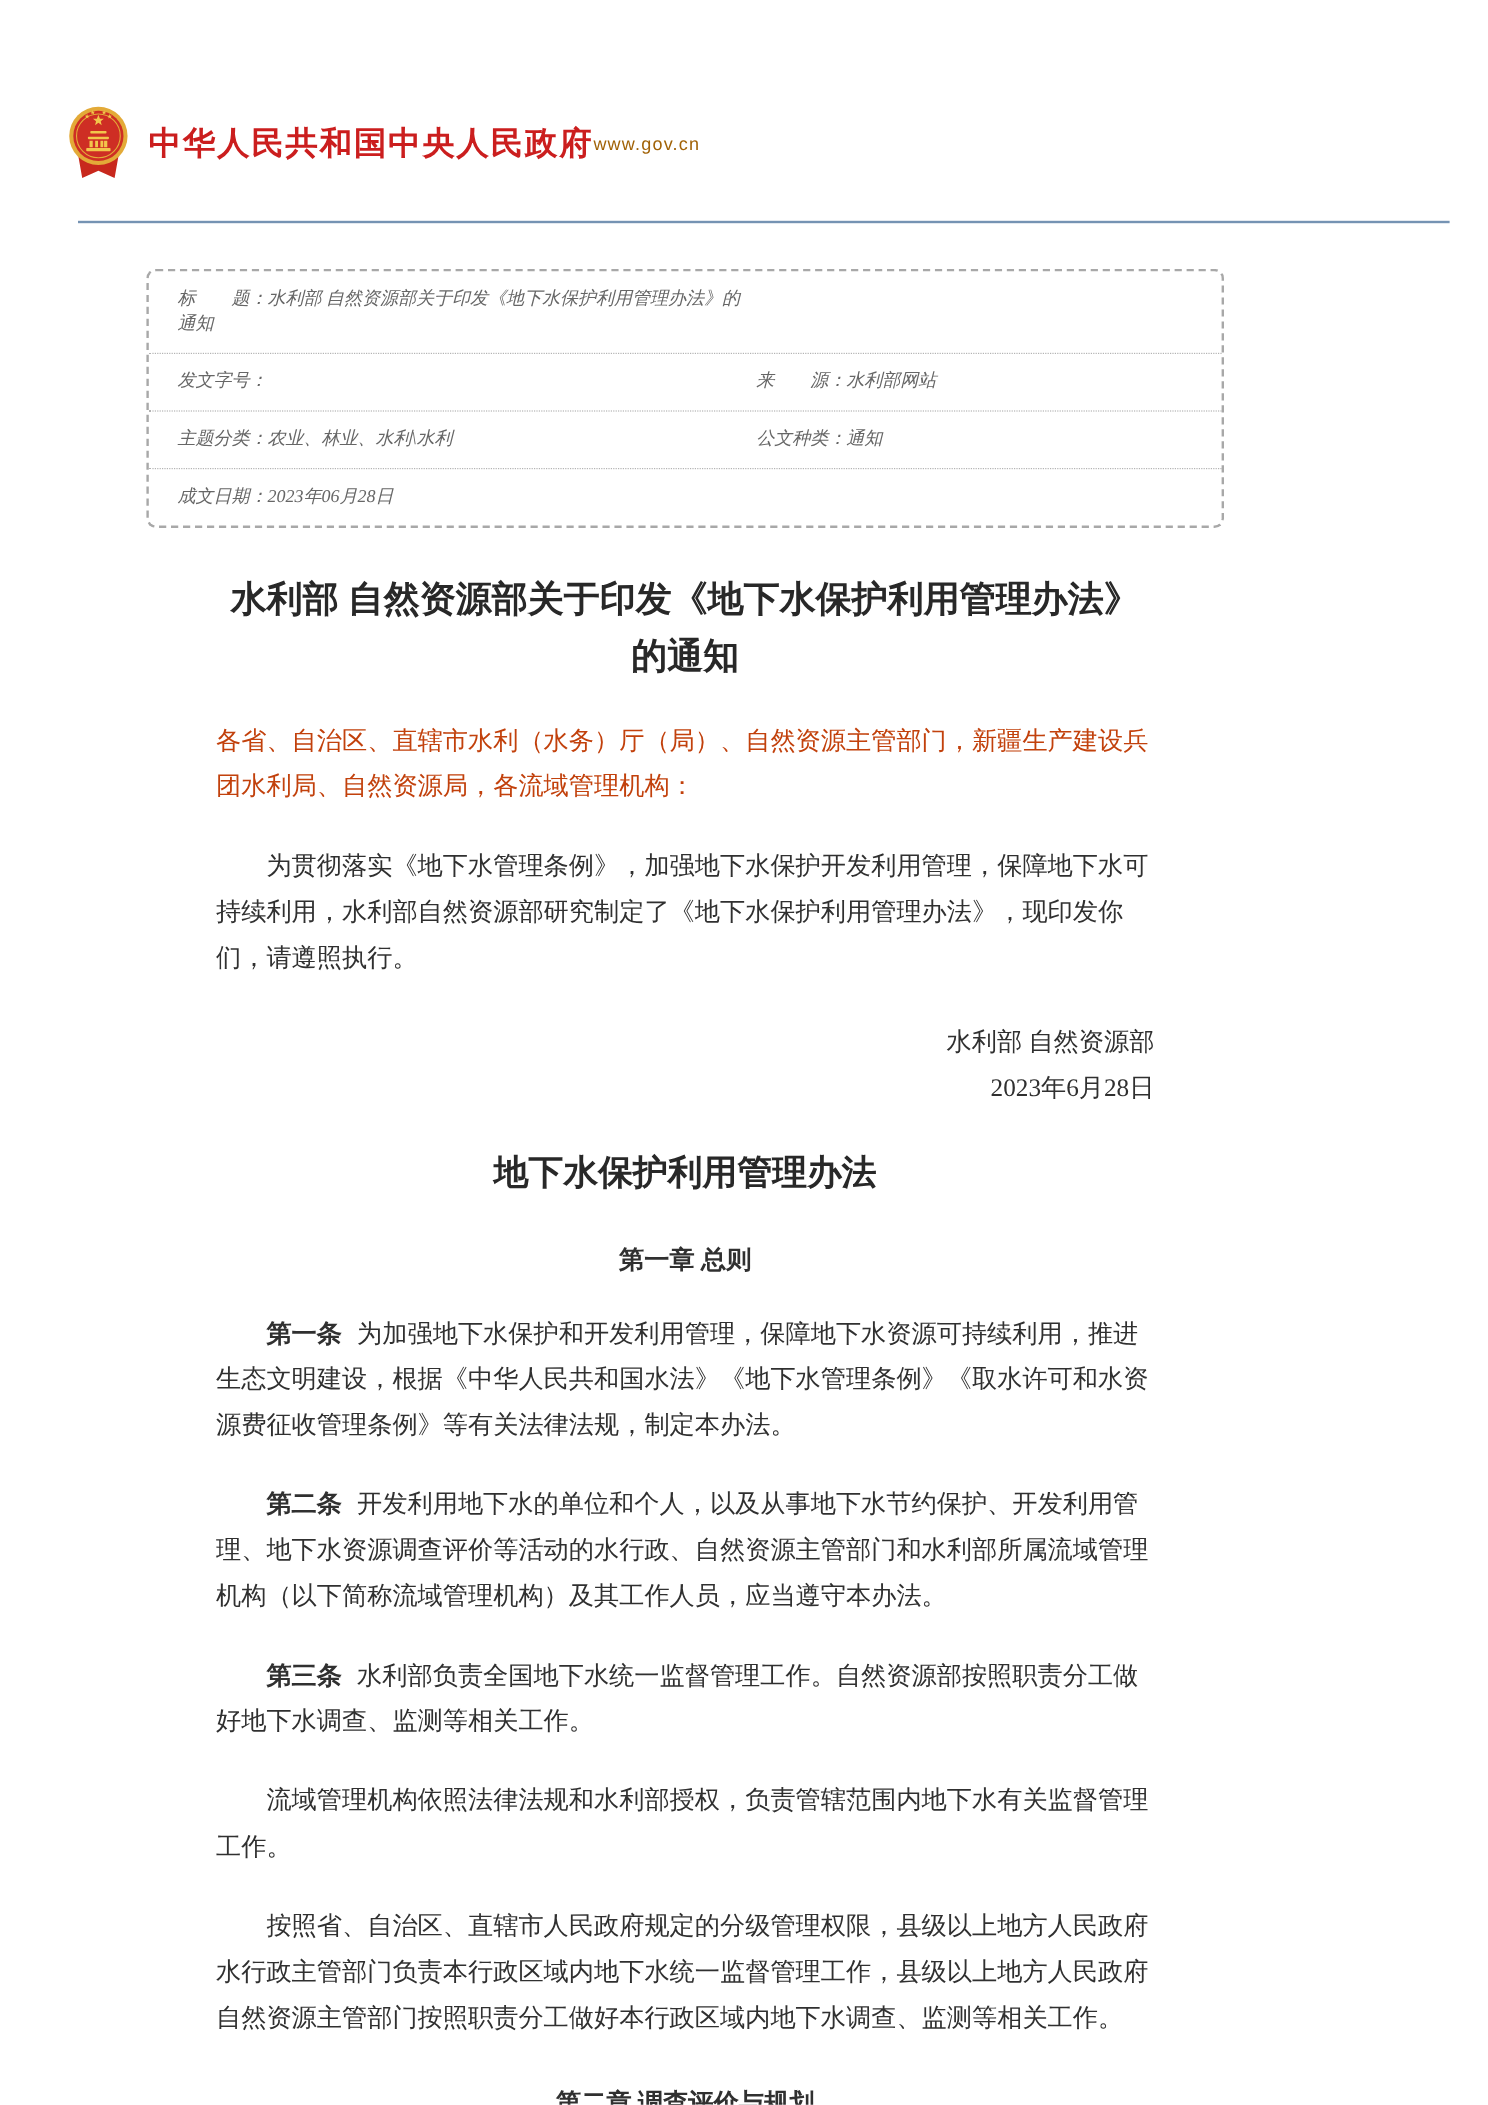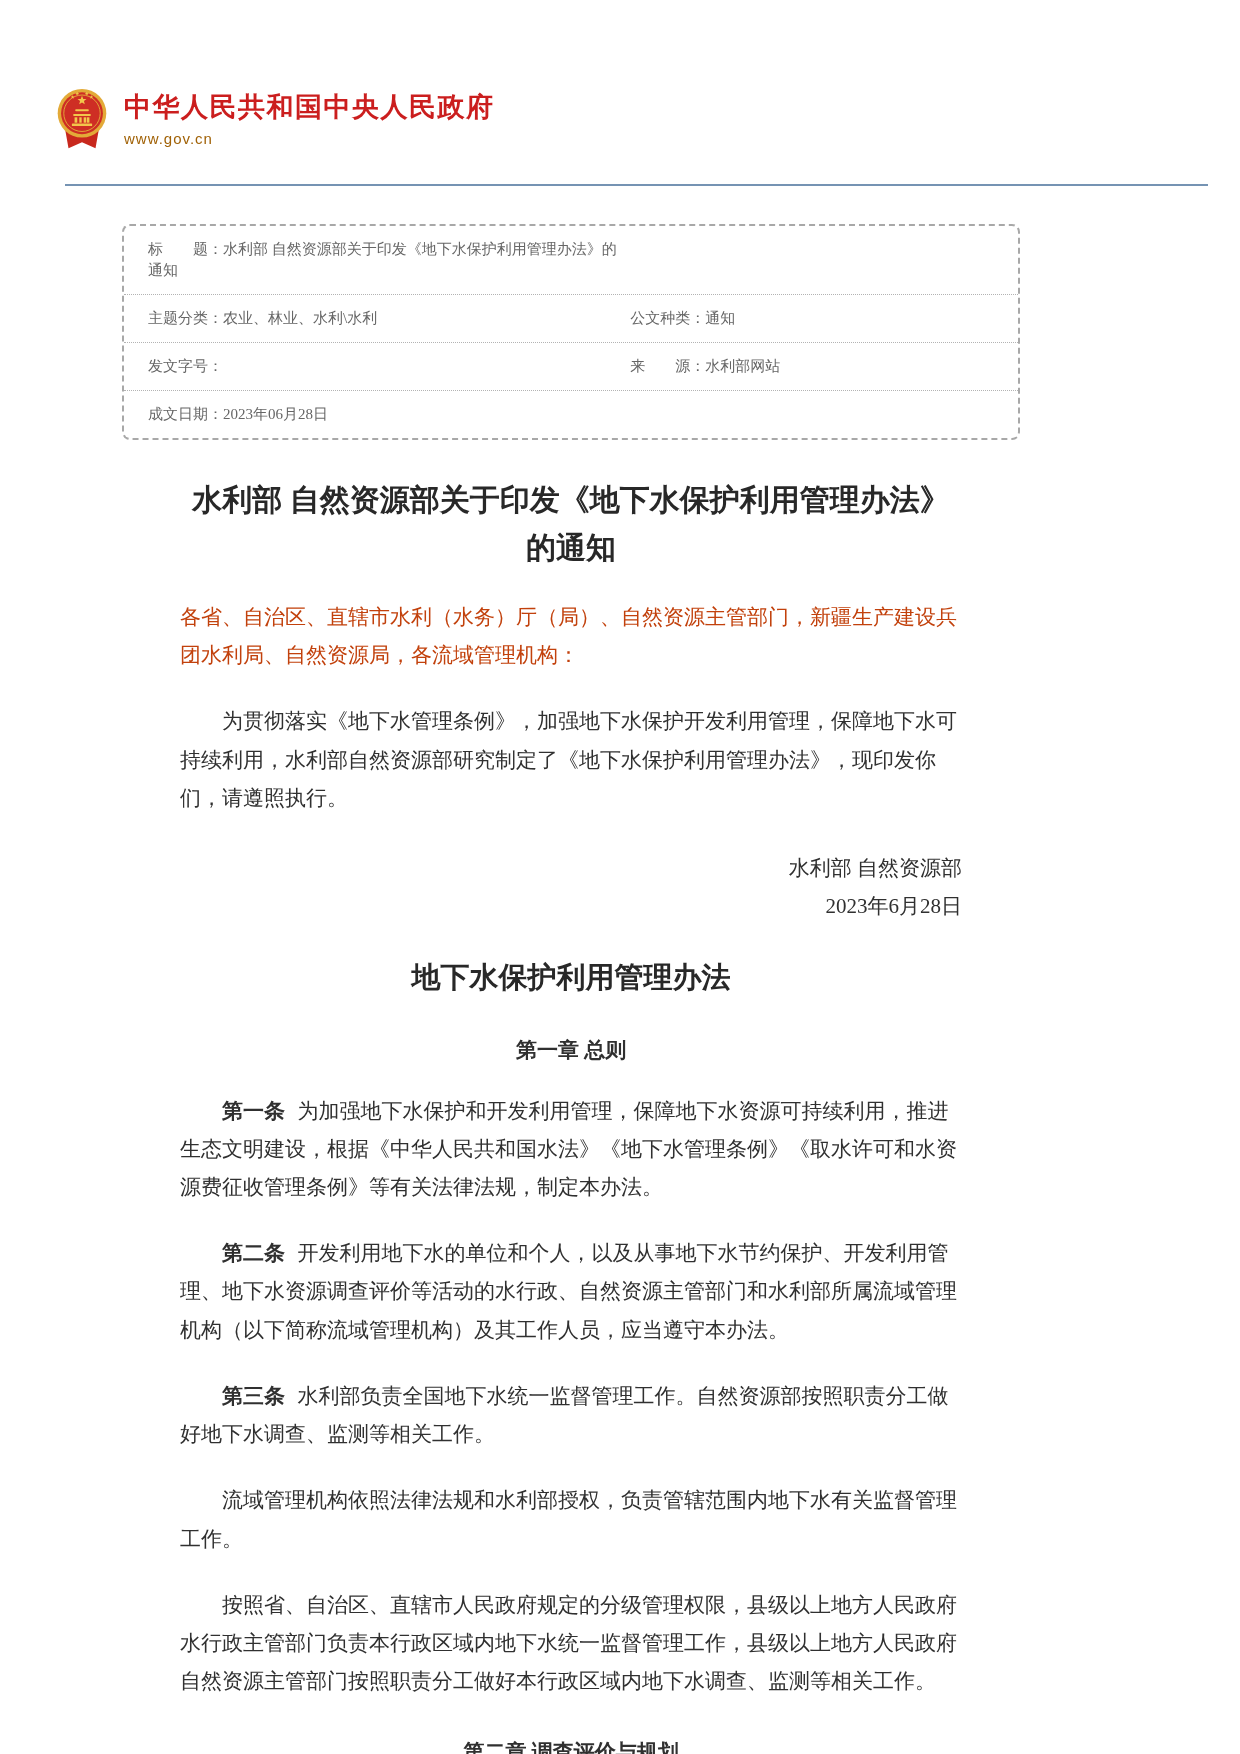--- a/index.html
+++ b/index.html
@@ -7,40 +7,40 @@
     width:1240px; height:1754px;
     background:#ffffff;
     font-family:"Liberation Serif","DejaVu Serif",serif;
     color:#2f2f2f;
     overflow:hidden;
   }
 
   
   .site-header { padding:86px 0 0 55px; }
   .brand { display:flex; align-items:center; gap:15px; text-decoration:none; cursor:pointer; }
-  .brand-text { display:flex; flex-direction:column; }
+  .brand-text { display:flex; flex-direction:row; }
   .site-name {
     font-family:"Liberation Sans","DejaVu Sans",sans-serif;
     font-weight:bold; font-size:27px; color:#cb1e1e; letter-spacing:1.5px; line-height:1.1;
   }
   .site-url {
     font-family:"Liberation Sans","DejaVu Sans",sans-serif;
     font-size:15px; color:#a16207; letter-spacing:1px; margin-top:7px;
   }
   .header-divider { margin:30px 32px 0 65px; border-top:2px solid #7593b3; height:0; }
 
   
   .meta-box {
     margin:38px 0 0 122px; width:898px; box-sizing:border-box;
     border:2px dashed #a8a8a8; border-radius:8px;
     font-size:15px; color:#666666;
   }
   .meta-row { display:flex; padding:13px 24px; line-height:1.4; }
   .meta-row + .meta-row { border-top:1px dotted #b3b3b3; }
-  .meta-cell { display:block; }
+  .meta-cell { display:block;font-style:italic; }
   .meta-cell.left  { flex:0 0 57%; padding-right:12px; box-sizing:border-box; }
   .meta-cell.right { flex:1; }
   .meta-label { color:#666666; white-space:pre; }
   .meta-value { color:#666666; }
 
   
   .doc { width:898px; margin-left:122px; padding:0 58px; box-sizing:border-box; }
   .doc-title {
     font-size:30px; font-weight:bold; color:#282828;
     text-align:center; line-height:1.6; margin:36px 0 6px;
@@ -102,32 +102,32 @@
 <main>
 
   <section class="meta-box">
     <div class="meta-row">
       <div class="meta-cell left">
         <span class="meta-label">标　　题：</span><span class="meta-value">水利部 自然资源部关于印发《地下水保护利用管理办法》的通知</span>
       </div>
     </div>
     <div class="meta-row">
       <div class="meta-cell left">
+        <span class="meta-label">发文字号：</span><span class="meta-value"></span>
+      </div>
+      <div class="meta-cell right">
+        <span class="meta-label">来　　源：</span><span class="meta-value">水利部网站</span>
+      </div>
+    </div>
+    <div class="meta-row">
+      <div class="meta-cell left">
         <span class="meta-label">主题分类：</span><span class="meta-value">农业、林业、水利\水利</span>
       </div>
       <div class="meta-cell right">
         <span class="meta-label">公文种类：</span><span class="meta-value">通知</span>
-      </div>
-    </div>
-    <div class="meta-row">
-      <div class="meta-cell left">
-        <span class="meta-label">发文字号：</span><span class="meta-value"></span>
-      </div>
-      <div class="meta-cell right">
-        <span class="meta-label">来　　源：</span><span class="meta-value">水利部网站</span>
       </div>
     </div>
     <div class="meta-row">
       <div class="meta-cell left">
         <span class="meta-label">成文日期：</span><span class="meta-value">2023年06月28日</span>
       </div>
       <div class="meta-cell right">
         <span class="meta-label"></span><span class="meta-value"></span>
       </div>
     </div>

